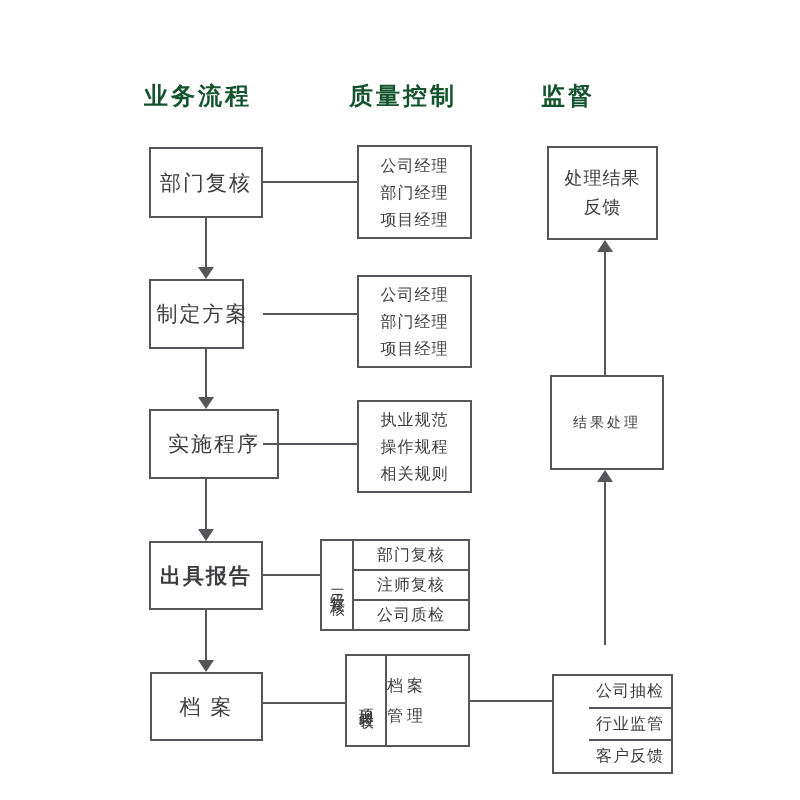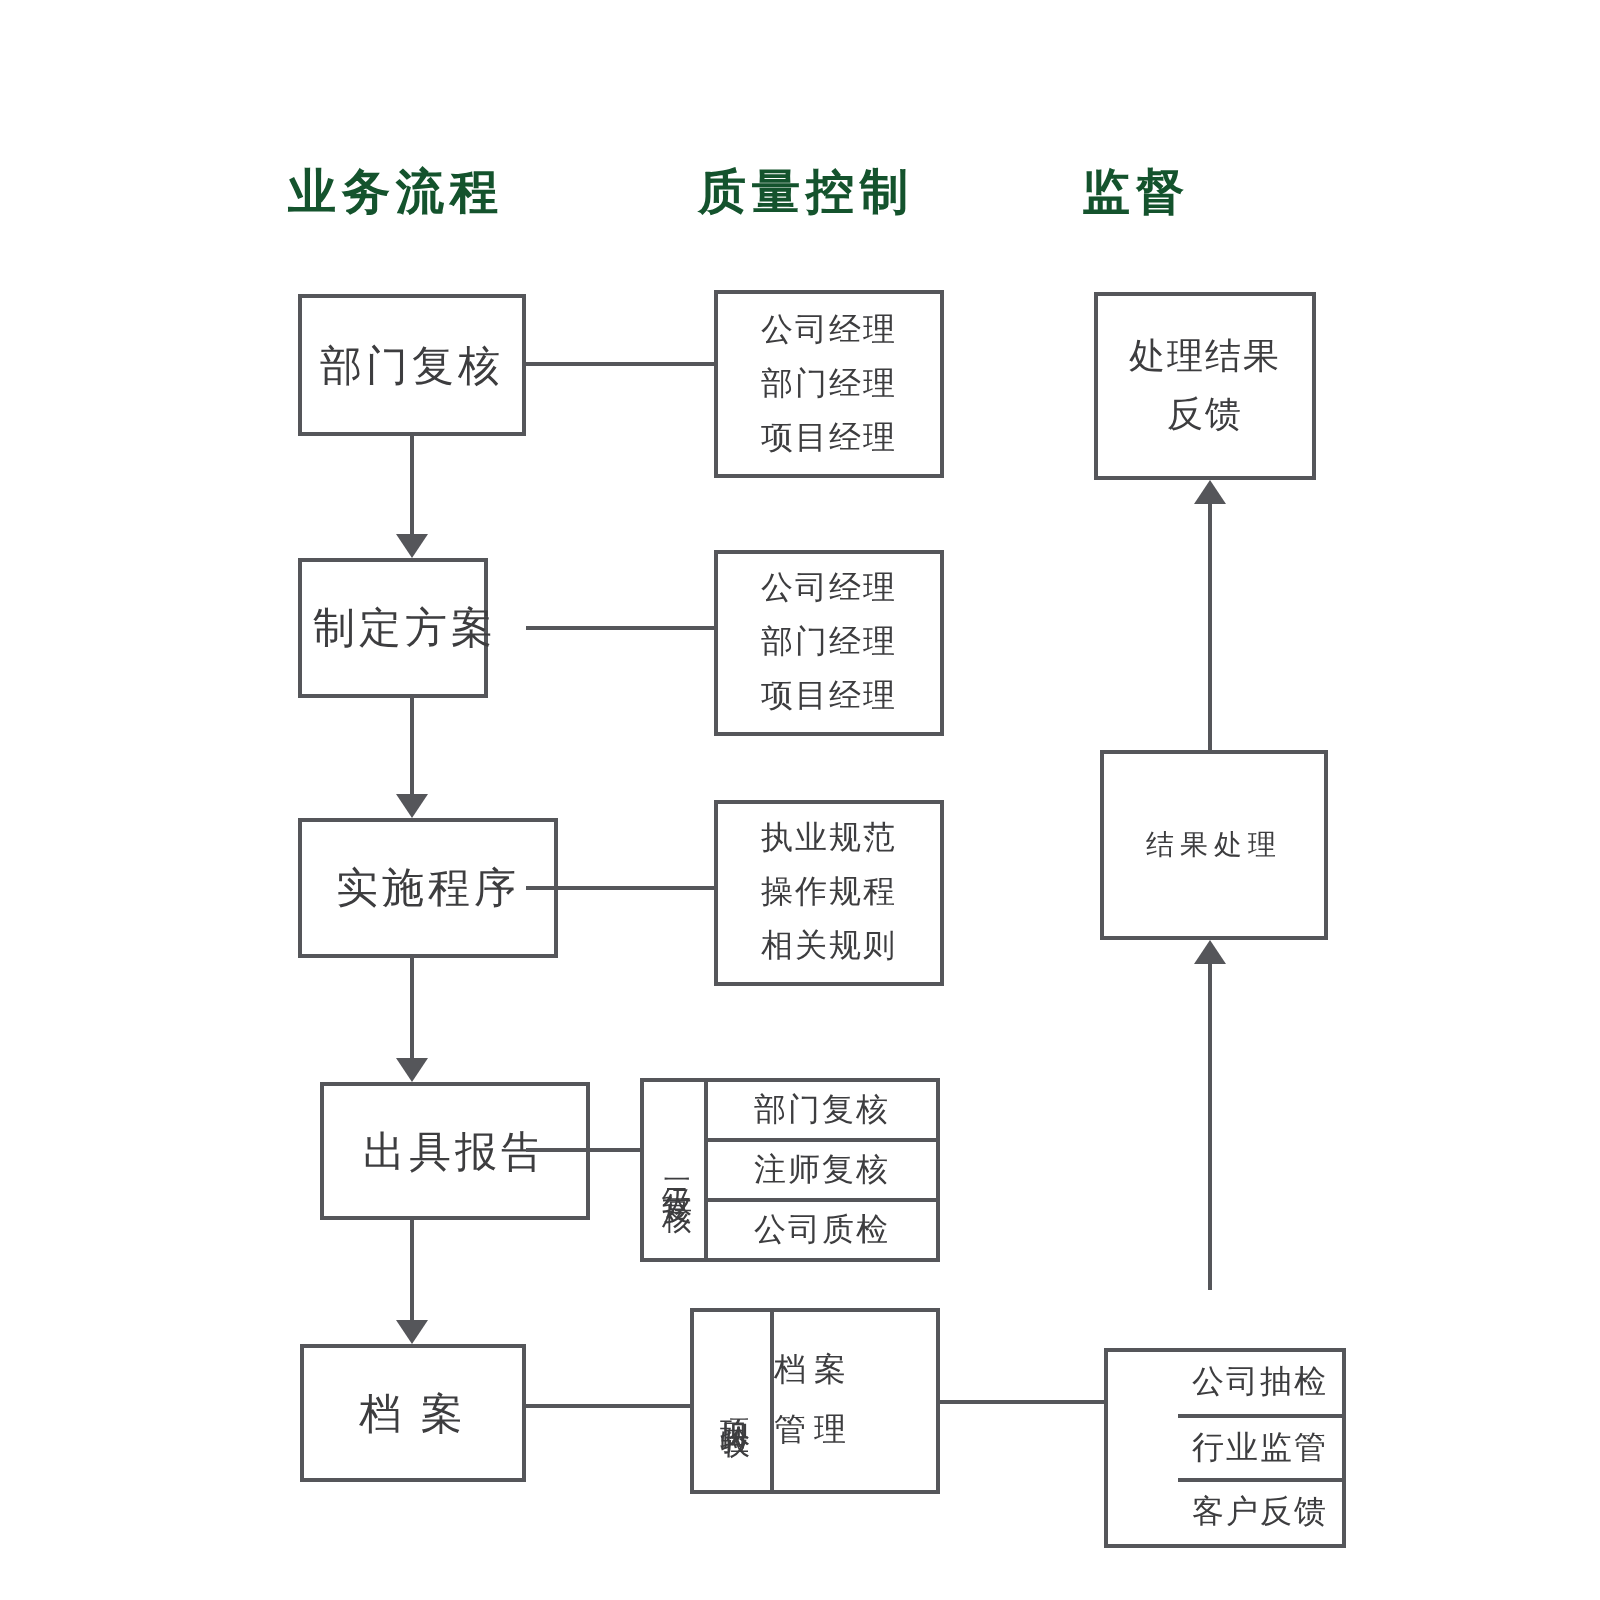--- a/index.html
+++ b/index.html
@@ -70,21 +70,21 @@
 
 <div id="canvas">
 
   <div class="hdr" style="left:144px;top:80px;">业务流程</div>
   <div class="hdr" style="left:349px;top:80px;">质量控制</div>
   <div class="hdr" style="left:541px;top:80px;">监督</div>
 
   <div class="box proc" style="left:149px;top:147px;width:114px;height:71px;">部门复核</div>
   <div class="box proc" style="left:149px;top:279px;width:95px;height:70px;padding-left:12px;">制定方案</div>
   <div class="box proc" style="left:149px;top:409px;width:130px;height:70px;">实施程序</div>
-  <div class="box proc" style="left:160px;top:541px;width:135px;height:69px;">出具报告</div>
+  <div class="box proc" style="left:149px;top:541px;width:114px;height:69px;font-weight:bold;">出具报告</div>
   <div class="box proc" style="left:150px;top:672px;width:113px;height:69px;">档 案</div>
 
   <div class="box multi" style="left:357px;top:145px;width:115px;height:94px;">
     <div class="ln">公司经理</div>
     <div class="ln">部门经理</div>
     <div class="ln">项目经理</div>
   </div>
 
   <div class="box multi" style="left:357px;top:275px;width:115px;height:93px;">
     <div class="ln">公司经理</div>

